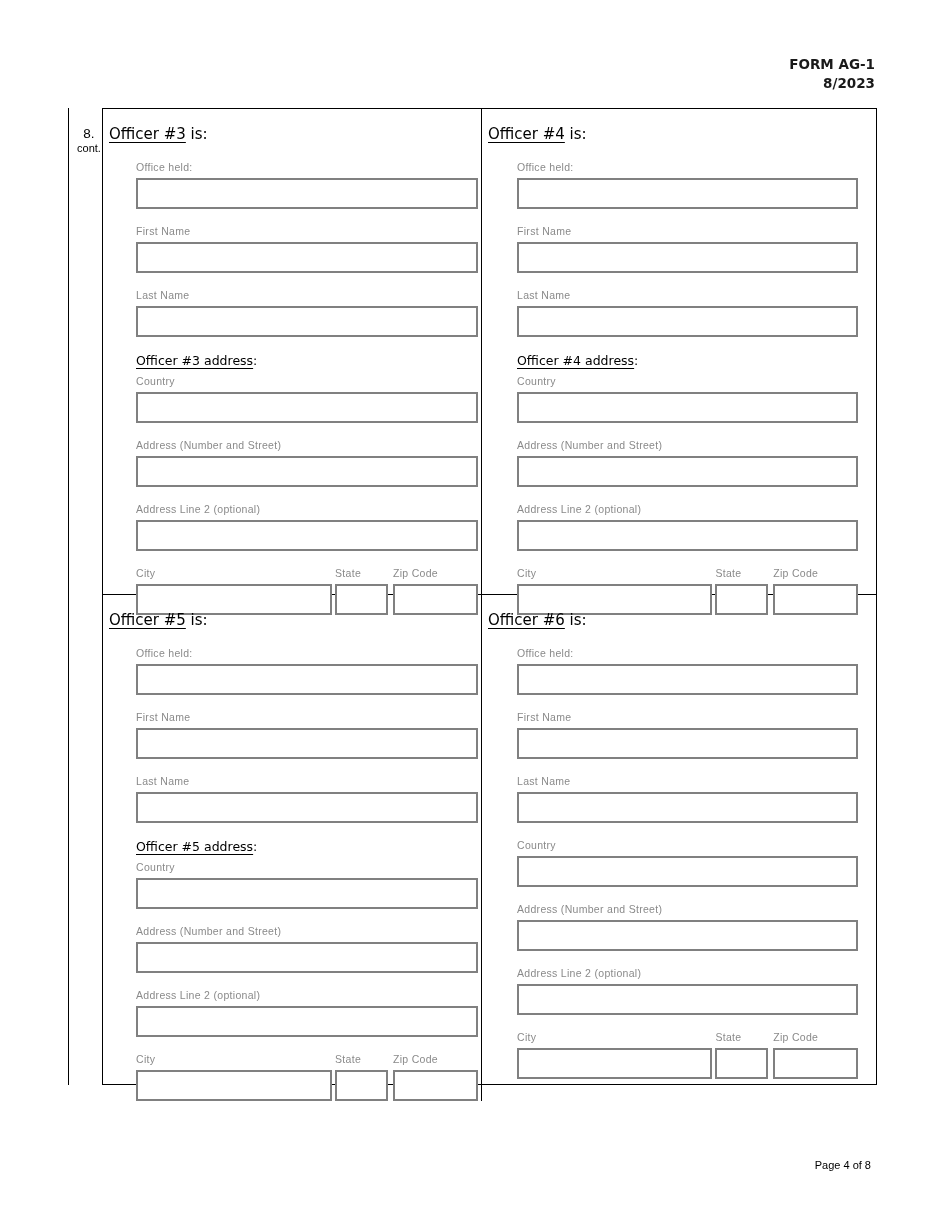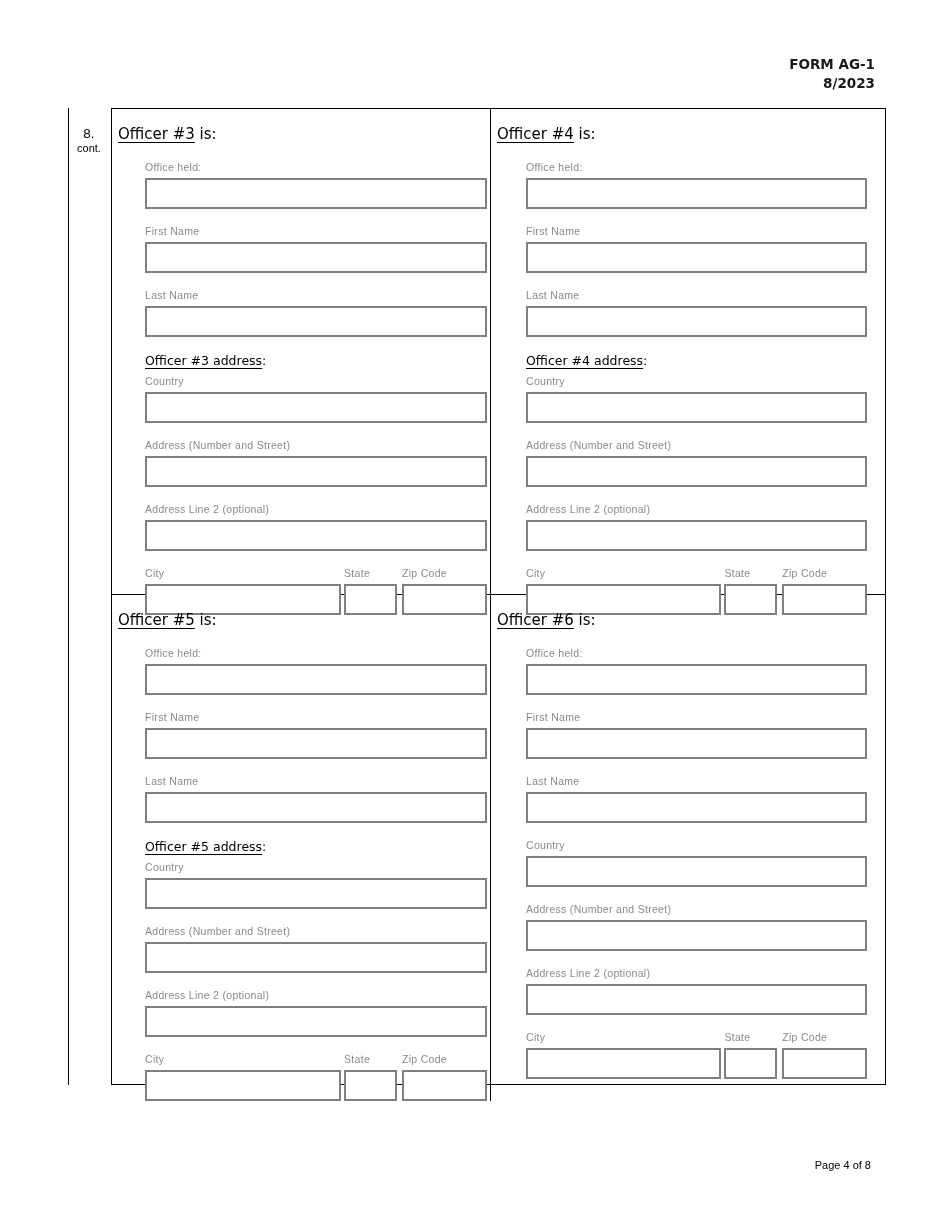--- a/index.html
+++ b/index.html
@@ -45,21 +45,21 @@
     width: 42px;
     text-align: center;
     color: #000;
   }
   .sec-num { font-size: 13.5px; line-height: 16px; }
   .sec-cont { font-size: 11px; line-height: 13px; }
 
   
   .officers-grid {
     position: absolute;
-    left: 111px;
+    left: 102px;
     top: 108px;
     width: 773px;
     height: 975px;
     border: 1px solid #000;
     display: grid;
     grid-template-columns: 379px 1fr;
     grid-template-rows: 486px 1fr;
     background: #fff;
   }
   .quad {

